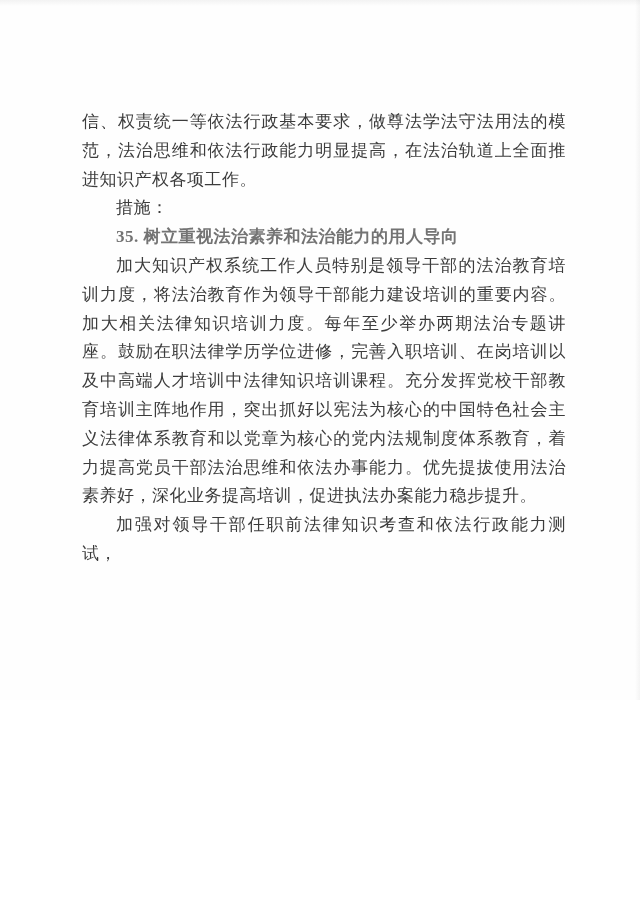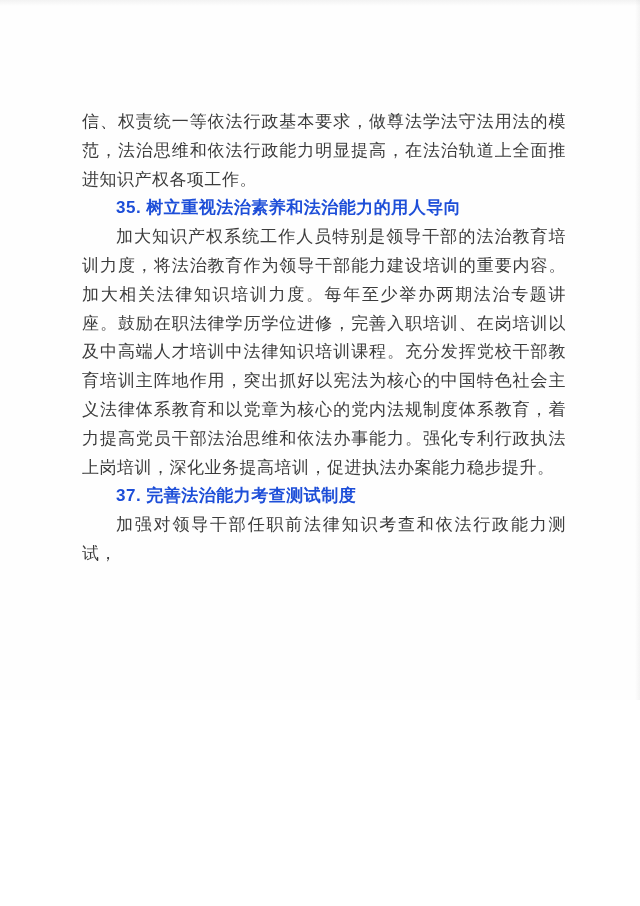--- a/index.html
+++ b/index.html
@@ -6,21 +6,21 @@
     margin: 0;
     padding: 0;
     background: #ffffff;
   }
   .page {
     position: relative;
     width: 640px;
     height: 700px;
     background: #fefefe;
     overflow: hidden;
-    font-family: Liberation Sans, sans-serif;
+    font-family: Liberation Serif, serif;
   }
   
   .scan-edge-top {
     position: absolute;
     top: 0; left: 0; right: 0;
     height: 6px;
     background: linear-gradient(to bottom, rgba(190,190,190,0.18), rgba(255,255,255,0));
   }
   .scan-edge-right {
     position: absolute;
@@ -42,21 +42,21 @@
   .content p {
     margin: 0;
     padding: 0;
   }
   .indent {
     text-indent: 2em;
   }
   .heading {
     text-indent: 2em;
     font-weight: 700;
-    color: #1d4ed8;
+    color: #737373;
   }
   .footer {
     position: absolute;
     top: 832px;
     right: 76px;
     font-size: 15px;
     letter-spacing: 1px;
     color: #4a4a4a;
   }
 </style>
@@ -64,27 +64,27 @@
 <body>
 
 <div class="page">
 
   <div class="scan-edge-top"></div>
   <div class="scan-edge-right"></div>
 
   <div class="content">
     <p>信、权责统一等依法行政基本要求，做尊法学法守法用法的模范，法治思维和依法行政能力明显提高，在法治轨道上全面推进知识产权各项工作。</p>
 
+    <p class="indent">措施：</p>
 
     <p class="heading">35. 树立重视法治素养和法治能力的用人导向</p>
 
 
 
-    <p class="indent">加大知识产权系统工作人员特别是领导干部的法治教育培训力度，将法治教育作为领导干部能力建设培训的重要内容。加大相关法律知识培训力度。每年至少举办两期法治专题讲座。鼓励在职法律学历学位进修，完善入职培训、在岗培训以及中高端人才培训中法律知识培训课程。充分发挥党校干部教育培训主阵地作用，突出抓好以宪法为核心的中国特色社会主义法律体系教育和以党章为核心的党内法规制度体系教育，着力提高党员干部法治思维和依法办事能力。强化专利行政执法上岗培训，深化业务提高培训，促进执法办案能力稳步提升。</p>
+    <p class="indent">加大知识产权系统工作人员特别是领导干部的法治教育培训力度，将法治教育作为领导干部能力建设培训的重要内容。加大相关法律知识培训力度。每年至少举办两期法治专题讲座。鼓励在职法律学历学位进修，完善入职培训、在岗培训以及中高端人才培训中法律知识培训课程。充分发挥党校干部教育培训主阵地作用，突出抓好以宪法为核心的中国特色社会主义法律体系教育和以党章为核心的党内法规制度体系教育，着力提高党员干部法治思维和依法办事能力。优先提拔使用法治素养好，深化业务提高培训，促进执法办案能力稳步提升。</p>
 
-    <p class="heading">37. 完善法治能力考查测试制度</p>
 
     <p class="indent">加强对领导干部任职前法律知识考查和依法行政能力测试，</p>
   </div>
 
   <div class="footer">— 13 —</div>
 
 </div>
 
 </body></html>

